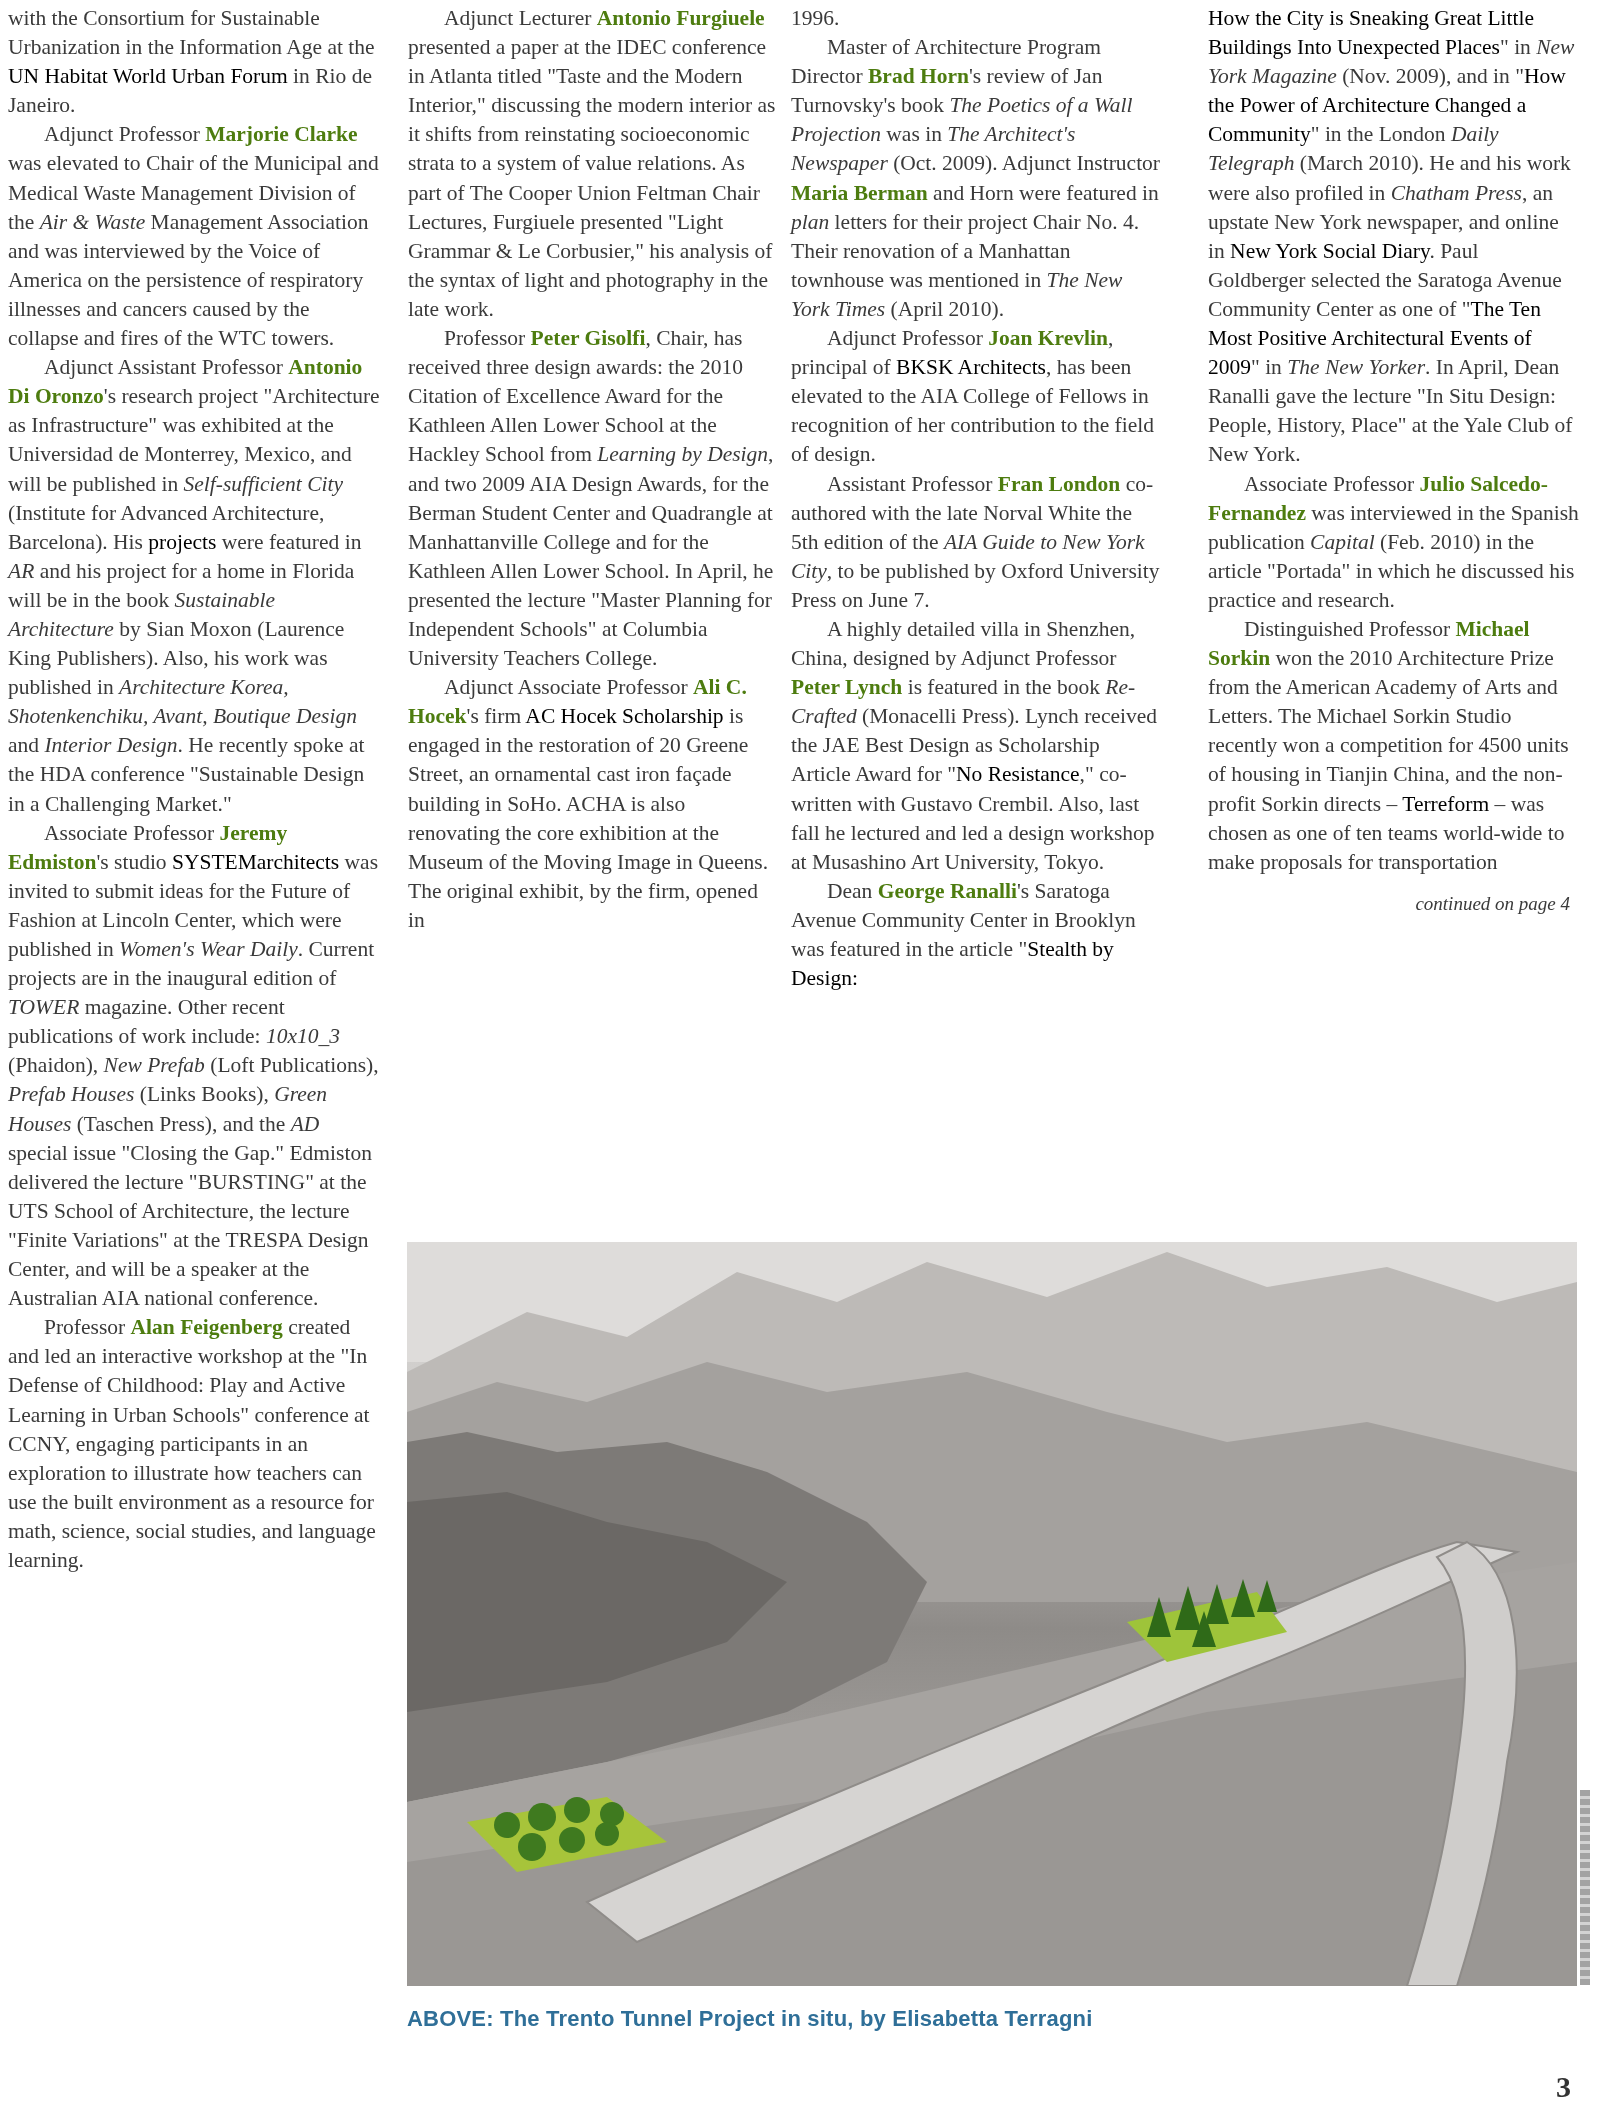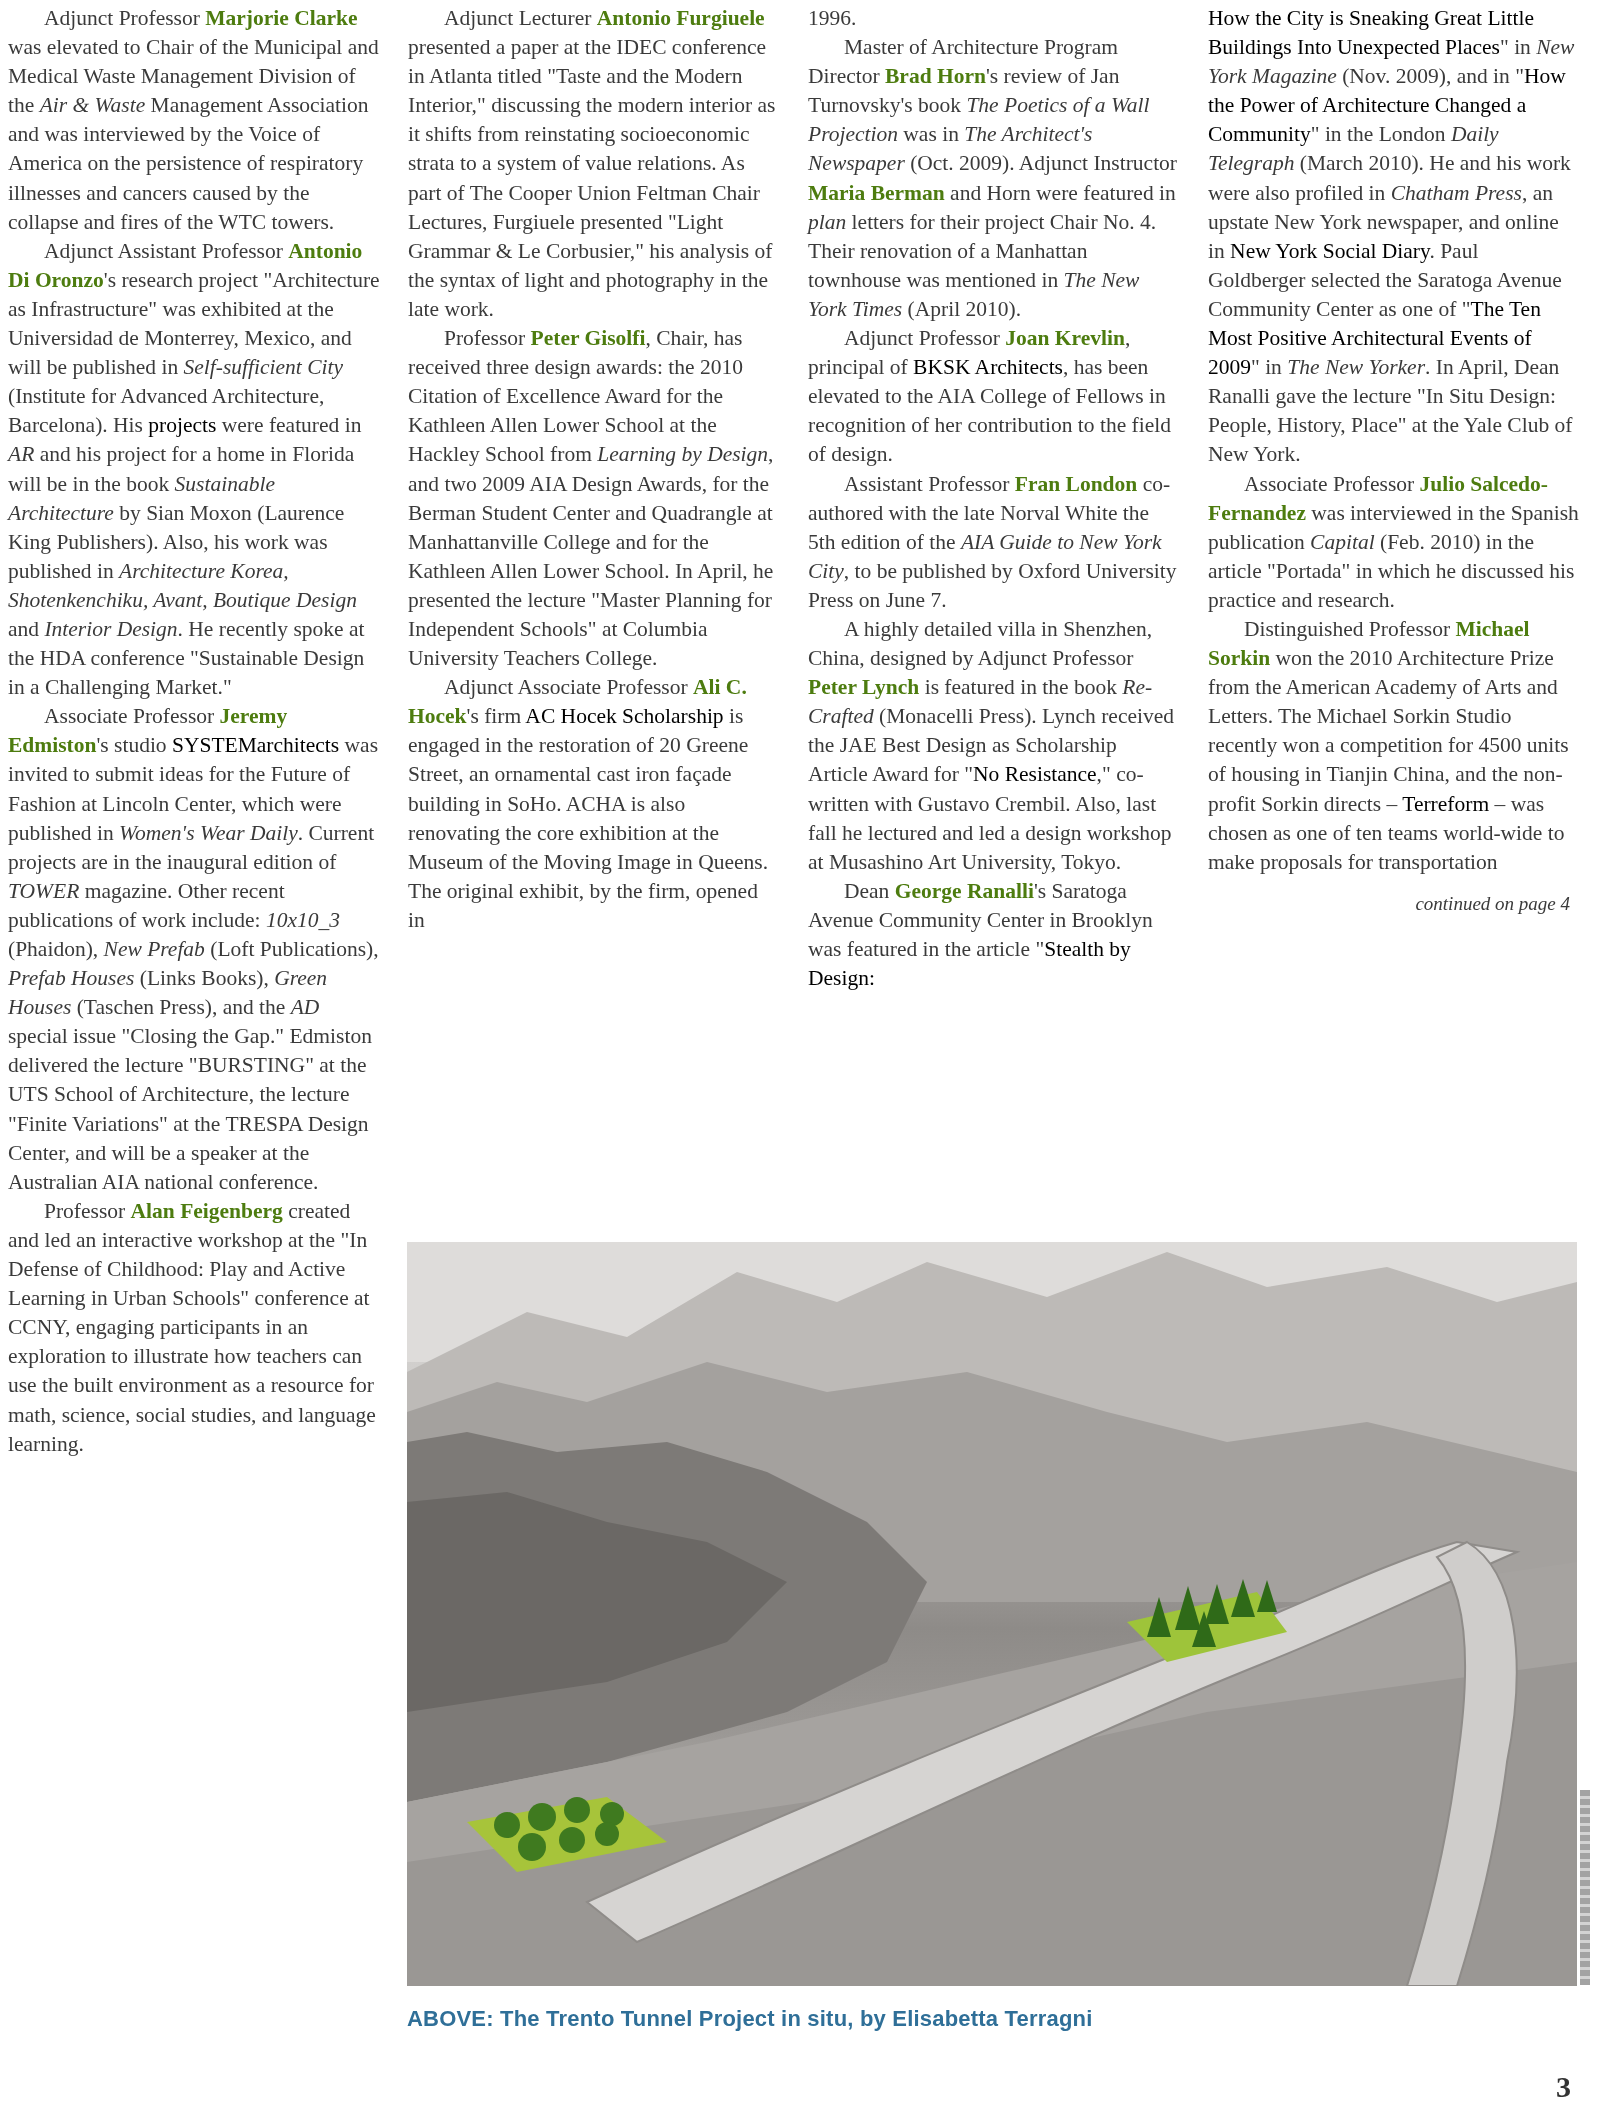--- a/index.html
+++ b/index.html
@@ -6,36 +6,37 @@
   body { width:1600px; height:2123px; position:relative; overflow:hidden;
          font-family:"Liberation Serif","DejaVu Serif",serif; color:#3a3a3a; }
   .col { position:absolute; font-size:21.5px; line-height:29.1px; }
   .col p { margin:0; text-indent:36px; }
   .col p.cont { text-indent:0; }
   .col b { font-weight:bold; color:#4d7c0f; }
   .col i { font-style:italic; }
   .lnk { color:#000000; }
   #c1 { left:8px; top:4px; width:372px; }
   #c2 { left:408px; top:4px; width:370px; }
-  #c3 { left:808px; top:4px; width:372px; }
+  #c3 { left:791px; top:4px; width:372px; }
   #c4 { left:1208px; top:4px; width:372px; }
   .continued { text-align:right; font-style:italic; font-size:19px; margin-top:12px; padding-right:10px; }
   #photo { position:absolute; left:407px; top:1242px; width:1170px; height:744px; overflow:hidden;
            background:linear-gradient(180deg,#d9d7d5 0%,#cfcdcb 20%,#a8a5a2 38%,#8e8b88 52%,#9b9895 66%,#b5b2af 80%,#a9a6a3 100%); }
   #photo svg { position:absolute; left:0; top:0; }
   #credit { position:absolute; left:1580px; top:1790px; width:10px; height:195px;
             background:repeating-linear-gradient(180deg,#8c8c8c 0 6px,#c8c8c8 6px 9px); opacity:.8; }
   #caption { position:absolute; left:407px; top:2006px; font-family:"Liberation Sans","DejaVu Sans",sans-serif;
              font-weight:bold; font-size:22px; color:#2f6f98; letter-spacing:.2px; }
   #pagenum { position:absolute; left:1556px; top:2070px; font-size:30px; font-weight:bold; color:#333; }
 </style>
 </head>
 <body>
 
 <div id="c1" class="col">
+    <p class="cont"><span>with the Consortium for Sustainable Urbanization in the Information Age at the </span><a class="lnk">UN Habitat World Urban Forum</a><span> in Rio de Janeiro.</span></p>
     <p><span>Adjunct Professor </span><b>Marjorie Clarke</b><span> was elevated to Chair of the Municipal and Medical Waste Management Division of the </span><i>Air &amp; Waste</i><span> Management Association and was interviewed by the Voice of America on the persistence of respiratory illnesses and cancers caused by the collapse and fires of the WTC towers.</span></p>
     <p><span>Adjunct Assistant Professor </span><b>Antonio Di Oronzo</b><span>'s research project "Architecture as Infrastructure" was exhibited at the Universidad de Monterrey, Mexico, and will be published in </span><i>Self-sufficient City</i><span> (Institute for Advanced Architecture, Barcelona). His </span><a class="lnk">projects</a><span> were featured in </span><i>AR</i><span> and his project for a home in Florida will be in the book </span><i>Sustainable Architecture</i><span> by Sian Moxon (Laurence King Publishers). Also, his work was published in </span><i>Architecture Korea, Shotenkenchiku, Avant, Boutique Design</i><span> and </span><i>Interior Design</i><span>. He recently spoke at the HDA conference "Sustainable Design in a Challenging Market."</span></p>
     <p><span>Associate Professor </span><b>Jeremy Edmiston</b><span>'s studio </span><a class="lnk">SYSTEMarchitects</a><span> was invited to submit ideas for the Future of Fashion at Lincoln Center, which were published in </span><i>Women's Wear Daily</i><span>. Current projects are in the inaugural edition of </span><i>TOWER</i><span> magazine. Other recent publications of work include: </span><i>10x10_3</i><span> (Phaidon), </span><i>New Prefab</i><span> (Loft Publications), </span><i>Prefab Houses</i><span> (Links Books), </span><i>Green Houses</i><span> (Taschen Press), and the </span><i>AD</i><span> special issue "Closing the Gap." Edmiston delivered the lecture "BURSTING" at the UTS School of Architecture, the lecture "Finite Variations" at the TRESPA Design Center, and will be a speaker at the Australian AIA national conference.</span></p>
     <p><span>Professor </span><b>Alan Feigenberg</b><span> created and led an interactive workshop at the "In Defense of Childhood: Play and Active Learning in Urban Schools" conference at CCNY, engaging participants in an exploration to illustrate how teachers can use the built environment as a resource for math, science, social studies, and language learning.</span></p>
   </div>
 <div id="c2" class="col">
     <p><span>Adjunct Lecturer </span><b>Antonio Furgiuele</b><span> presented a paper at the IDEC conference in Atlanta titled "Taste and the Modern Interior," discussing the modern interior as it shifts from reinstating socioeconomic strata to a system of value relations. As part of The Cooper Union Feltman Chair Lectures, Furgiuele presented "Light Grammar &amp; Le Corbusier," his analysis of the syntax of light and photography in the late work.</span></p>
     <p><span>Professor </span><b>Peter Gisolfi</b><span>, Chair, has received three design awards: the 2010 Citation of Excellence Award for the Kathleen Allen Lower School at the Hackley School from </span><i>Learning by Design</i><span>, and two 2009 AIA Design Awards, for the Berman Student Center and Quadrangle at Manhattanville College and for the Kathleen Allen Lower School. In April, he presented the lecture "Master Planning for Independent Schools" at Columbia University Teachers College.</span></p>
     <p><span>Adjunct Associate Professor </span><b>Ali C. Hocek</b><span>'s firm </span><a class="lnk">AC Hocek Scholarship</a><span> is engaged in the restoration of 20 Greene Street, an ornamental cast iron façade building in SoHo. ACHA is also renovating the core exhibition at the Museum of the Moving Image in Queens. The original exhibit, by the firm, opened in</span></p>
   </div>

